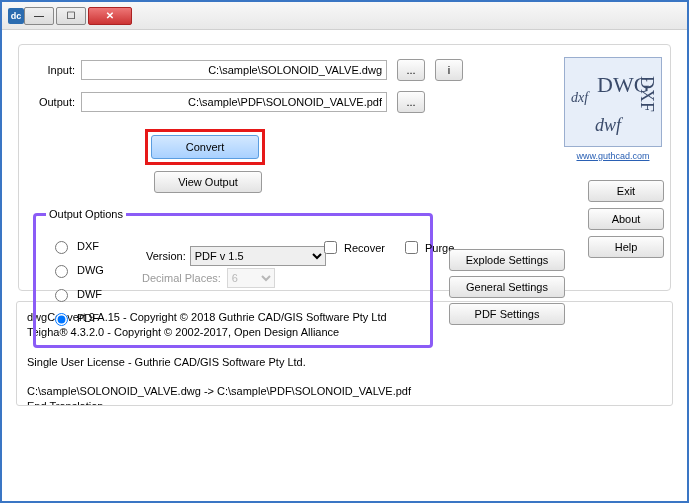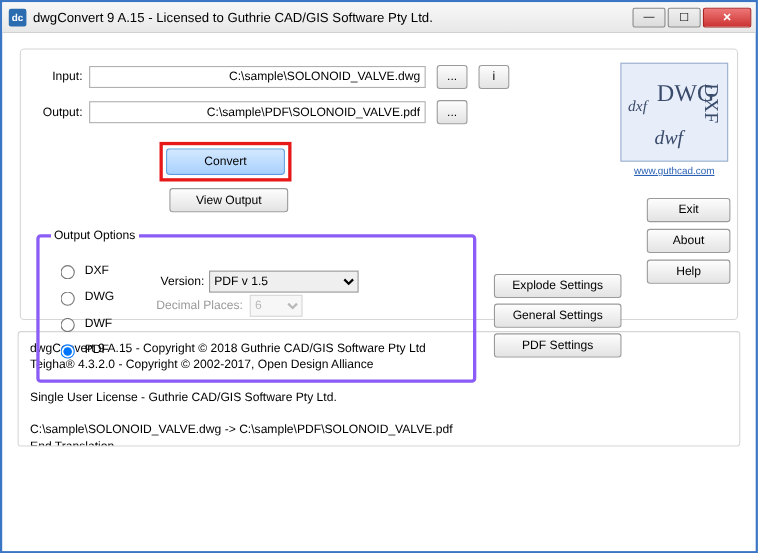--- a/index.html
+++ b/index.html
@@ -181,21 +181,20 @@
     line-height:1.35;
     height:105px;
     overflow:auto;
   }
 </style>
 </head>
 <body>
 
 <div class="titlebar">
   <span class="app-icon">dc</span>
-  <span class="title-text">dwgConvert 9 A.15 - Licensed to Guthrie CAD/GIS Software Pty Ltd.</span>
   <div class="win-btns">
     <div class="win-btn">—</div>
     <div class="win-btn">☐</div>
     <div class="win-btn close">✕</div>
   </div>
 </div>
 
 <div class="client">
   <fieldset class="main">
 
@@ -261,20 +260,30 @@
         <select class="ver">
           <option>PDF v 1.5</option>
         </select>
       </div>
       <div class="dec-row">
         <span>Decimal Places:</span>
         <select class="dec" disabled="">
           <option>6</option>
         </select>
       </div>
+      <div class="chk-row">
+        <label>
+            <input type="checkbox" style="">
+            <span>Recover</span>
+          </label>
+        <label>
+            <input type="checkbox" style="">
+            <span>Purge</span>
+          </label>
+      </div>
     </fieldset>
 
     <div class="settings-col">
       <button class="btn">Explode Settings</button>
       <button class="btn">General Settings</button>
       <button class="btn">PDF Settings</button>
     </div>
 
   </fieldset>
 

